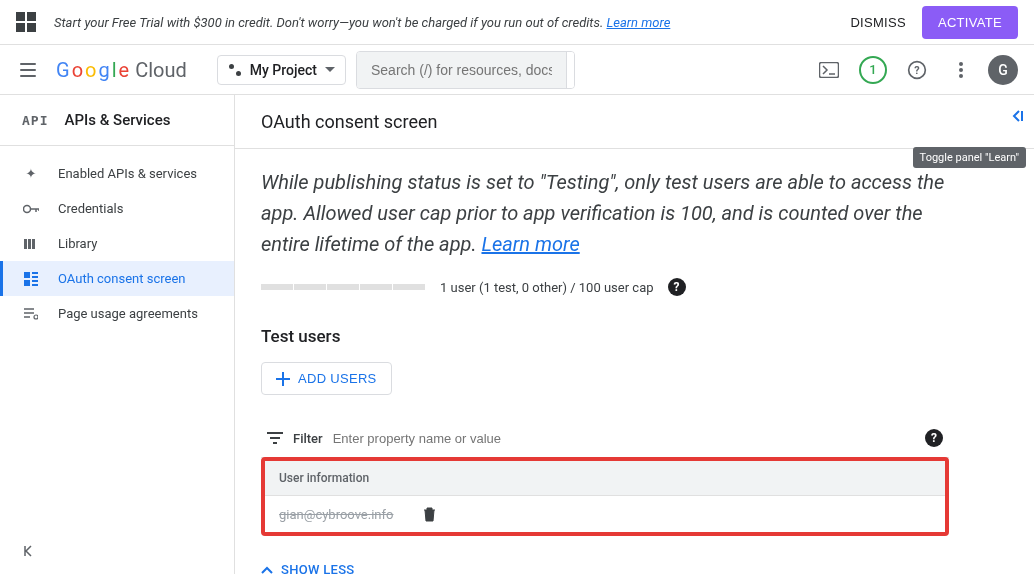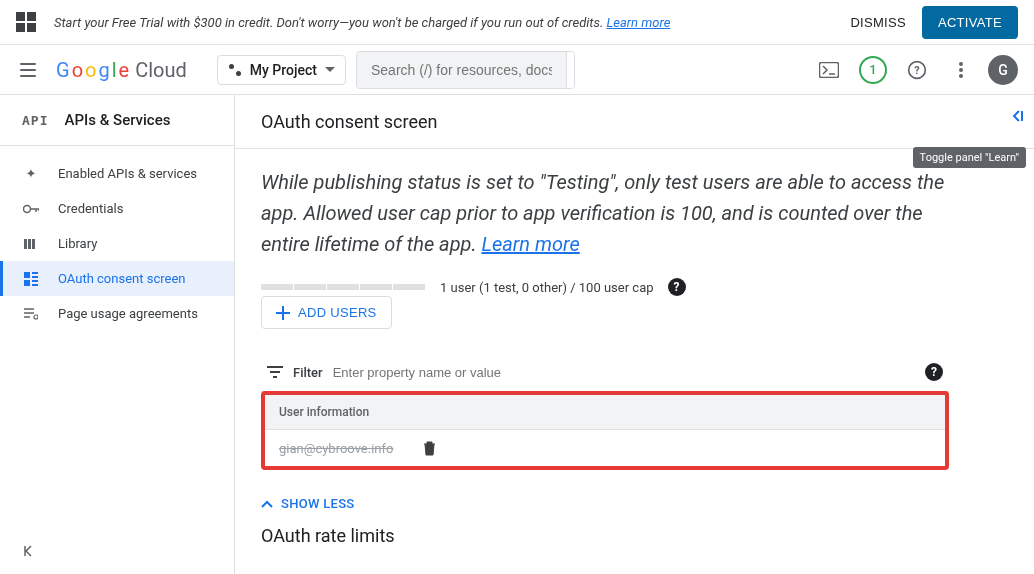--- a/index.html
+++ b/index.html
@@ -7,21 +7,21 @@
   a { text-decoration: none; }
 
   
   .banner { display: flex; align-items: center; padding: 8px 16px; border-bottom: 1px solid #e0e0e0; height: 45px; }
   .banner-gift { width: 20px; height: 20px; display: grid; grid-template-columns: 1fr 1fr; grid-template-rows: 1fr 1fr; gap: 2px; margin-right: 18px; }
   .banner-gift div { background: #3c4043; }
   .banner-text { font-size: 13px; color: #3c4043; font-style: italic; }
   .banner-text .link { color: #1a73e8; text-decoration: underline; }
   .banner-spacer { flex: 1; }
   .dismiss-btn { font-size: 13px; font-weight: 500; color: #202124; background: none; border: none; padding: 8px 16px; cursor: pointer; letter-spacing: 0.3px; }
-  .activate-btn { font-size: 13px; font-weight: 500; color: #fff; background: #0369a1; border: none; padding: 9px 16px; border-radius: 4px; cursor: pointer; letter-spacing: 0.3px; }
+  .activate-btn { font-size: 13px; font-weight: 500; color: #fff; background: #8b5cf6; border: none; padding: 9px 16px; border-radius: 4px; cursor: pointer; letter-spacing: 0.3px; }
 
   
   .toolbar { display: flex; align-items: center; padding: 8px 16px; border-bottom: 1px solid #e0e0e0; height: 50px; gap: 10px; }
   .menu-icon { width: 24px; height: 24px; display: flex; flex-direction: column; justify-content: center; gap: 4px; cursor: pointer; padding: 0 4px; }
   .menu-icon span { height: 2px; background: #5f6368; border-radius: 1px; }
   .logo { display: flex; align-items: center; gap: 2px; font-size: 20px; margin-left: 6px; margin-right: 20px;}
   .logo .g1 { color: #4285F4; }
   .logo .g2 { color: #EA4335; }
   .logo .g3 { color: #FBBC04; }
   .logo .g4 { color: #4285F4; }
@@ -237,20 +237,21 @@
               <span></span>
               <span></span>
               <span></span>
               <span></span>
             </div>
         </div>
         <span class="cap-text">1 user (1 test, 0 other) / 100 user cap</span>
         <span class="cap-help">?</span>
       </div>
 
+      <h2 class="section-h">Test users</h2>
       <button class="add-users-btn">
         <svg width="14" height="14" viewBox="0 0 14 14">
             <path d="M7 0v14M0 7h14" stroke="#1a73e8" stroke-width="2"></path>
           </svg>
         <span>ADD USERS</span>
       </button>
 
       <div class="filter-row">
         <svg width="16" height="12" viewBox="0 0 16 12">
             <path d="M0 1h16M3 6h10M6 11h4" stroke="#3c4043" stroke-width="2"></path>

